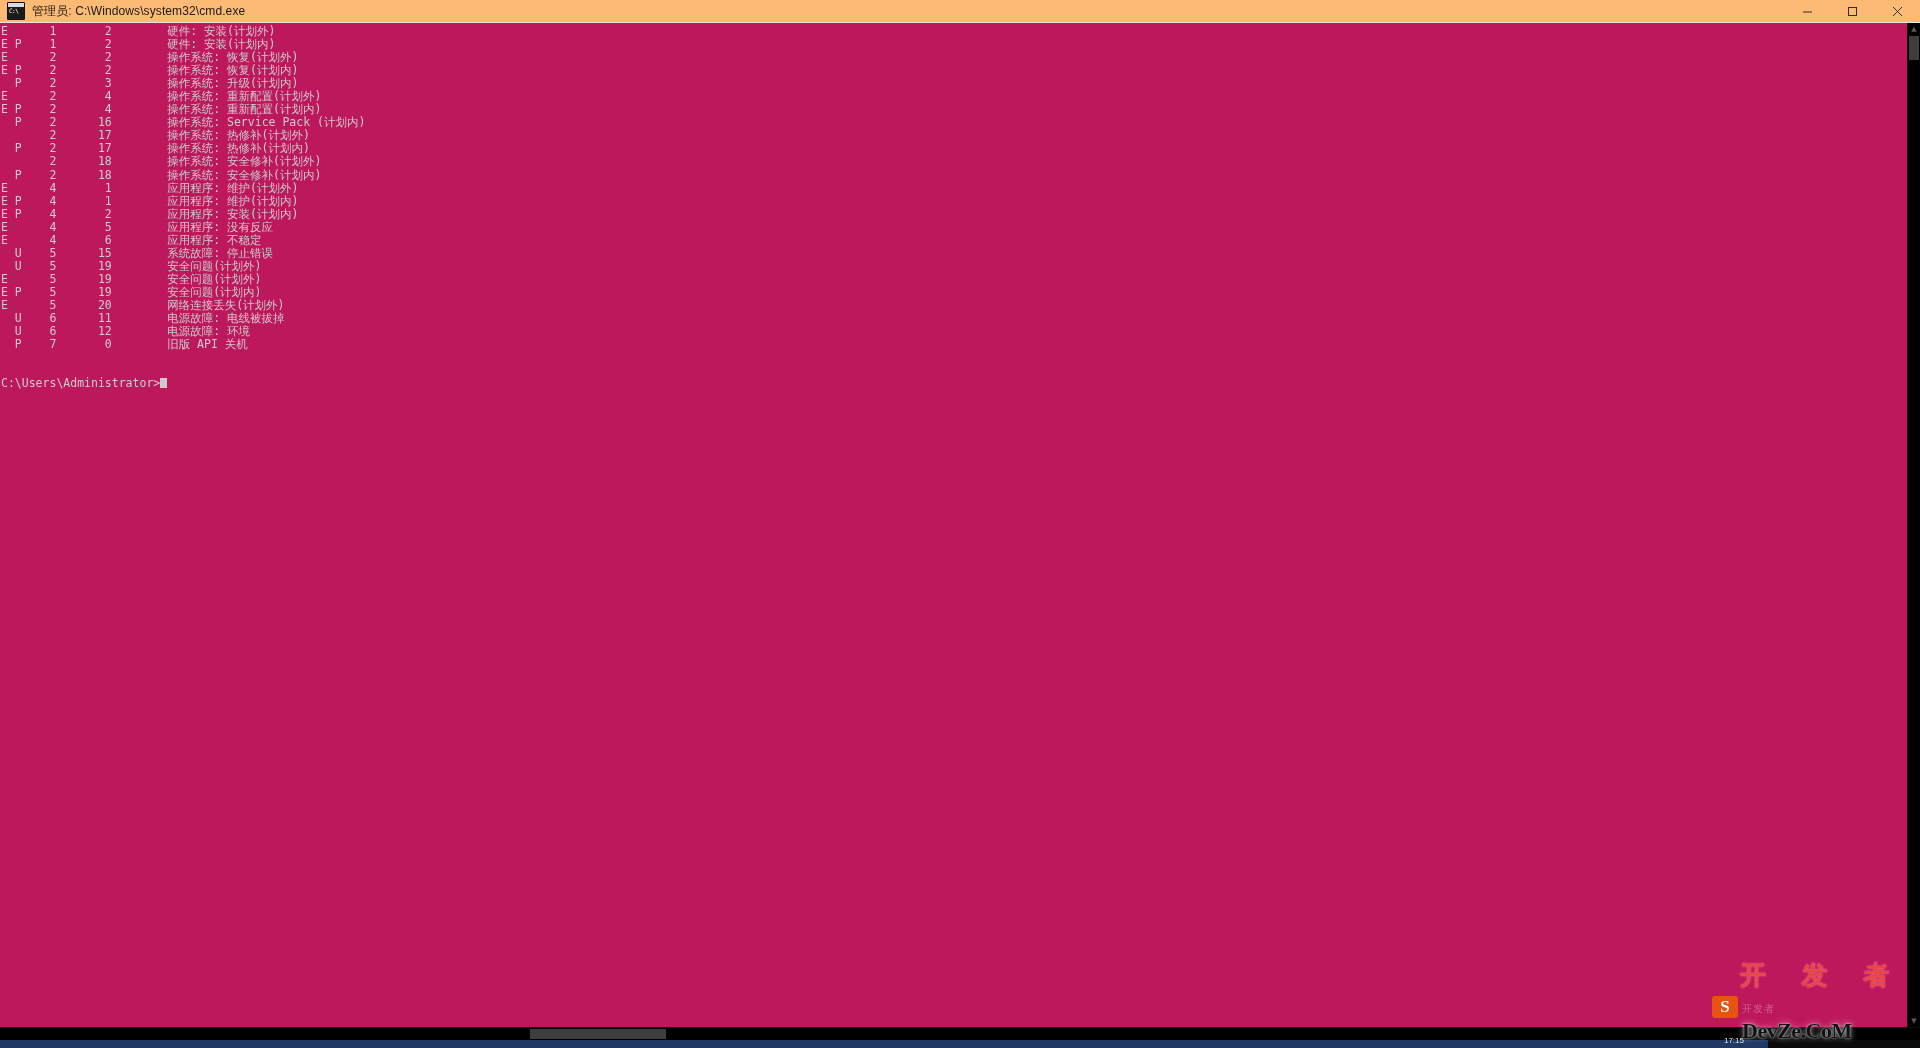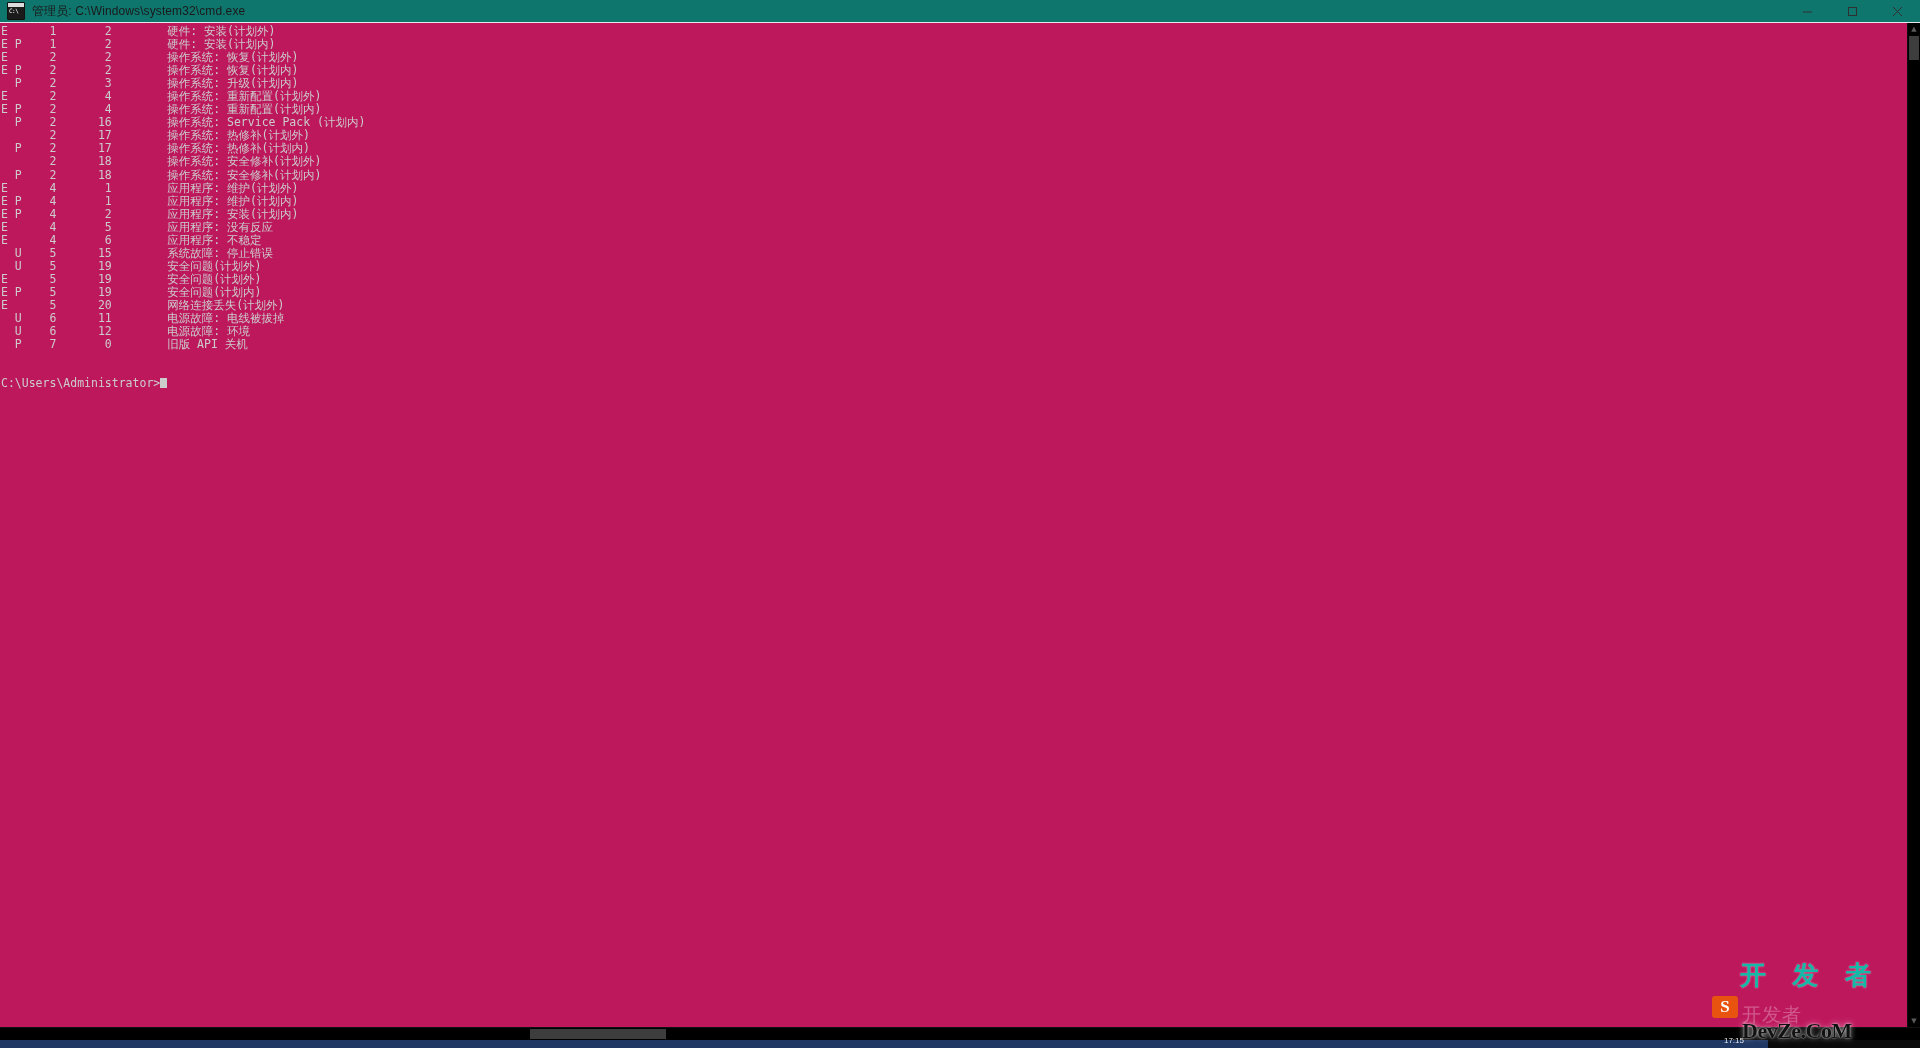--- a/index.html
+++ b/index.html
@@ -10,21 +10,21 @@
     -webkit-font-smoothing:none;
   }
   .desktop{position:relative;width:1920px;height:1048px;background:#0a0a0a;}
 
   
   .console-window{
     position:absolute;left:0;top:0;width:1920px;height:1040px;
     background:#000;display:flex;flex-direction:column;
   }
   .titlebar{
-    height:22px;min-height:22px;background:#0f766e;
+    height:22px;min-height:22px;background:#fdba74;
     display:flex;align-items:center;
     border-bottom:1px solid #e6e6e6;
     font-family:"Liberation Sans","DejaVu Sans",sans-serif;
   }
   .tb-icon{
     width:16px;height:16px;margin-left:7px;margin-right:7px;
     background:#1b1b1b;border:1px solid #111;border-radius:1px;
     position:relative;flex:0 0 auto;
   }
   .tb-icon .bar{
@@ -102,40 +102,40 @@
     font-family:"Liberation Sans",sans-serif;opacity:.9;
   }
 
   
   .watermark{
     position:absolute;right:8px;bottom:16px;width:200px;height:74px;
     pointer-events:none;user-select:none;
   }
   .wm-top{
     position:absolute;left:28px;top:0;
-    color:#14b8a6;font-size:26px;font-weight:bold;letter-spacing:10px;
-    font-family:Liberation Serif, serif;
+    color:#ef4444;font-size:26px;font-weight:bold;letter-spacing:10px;
+    font-family:Liberation Mono, monospace;
     text-shadow:0 0 2px rgba(255,255,255,.5);
   }
   .wm-bottom{
     position:absolute;left:30px;top:36px;
     color:#111111;font-size:22px;font-weight:bold;letter-spacing:-0.5px;
     font-family:"Liberation Serif","DejaVu Serif",serif;
     text-shadow:0 0 2px rgba(255,255,255,.85),0 0 6px rgba(255,255,255,.7);
     margin-top:24px;
   }
   .wm-logo{
     position:absolute;left:0px;top:38px;width:26px;height:22px;
     background:#e8540f;border-radius:3px;
     color:#fff;font-size:17px;font-weight:bold;line-height:22px;text-align:center;
     font-family:"Liberation Serif",serif;
   }
   .wm-faint{
     position:absolute;left:30px;top:44px;
-    color:rgba(255,255,255,.28);font-size:19px;letter-spacing:1px;
+    color:rgba(255,255,255,.28);font-size:10px;letter-spacing:1px;
     font-family:"DejaVu Sans",sans-serif;
   }
 </style>
 </head>
 <body>
 
 <div class="desktop">
 
   <div class="console-window">
 

